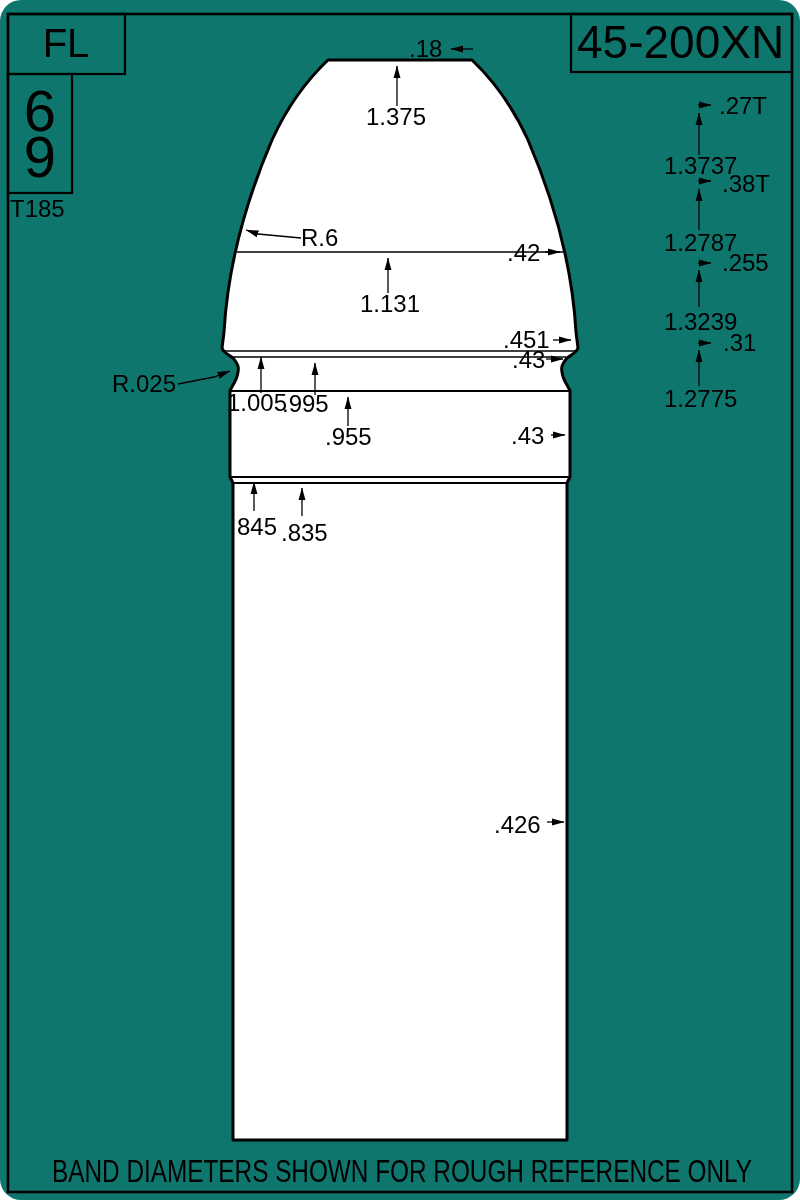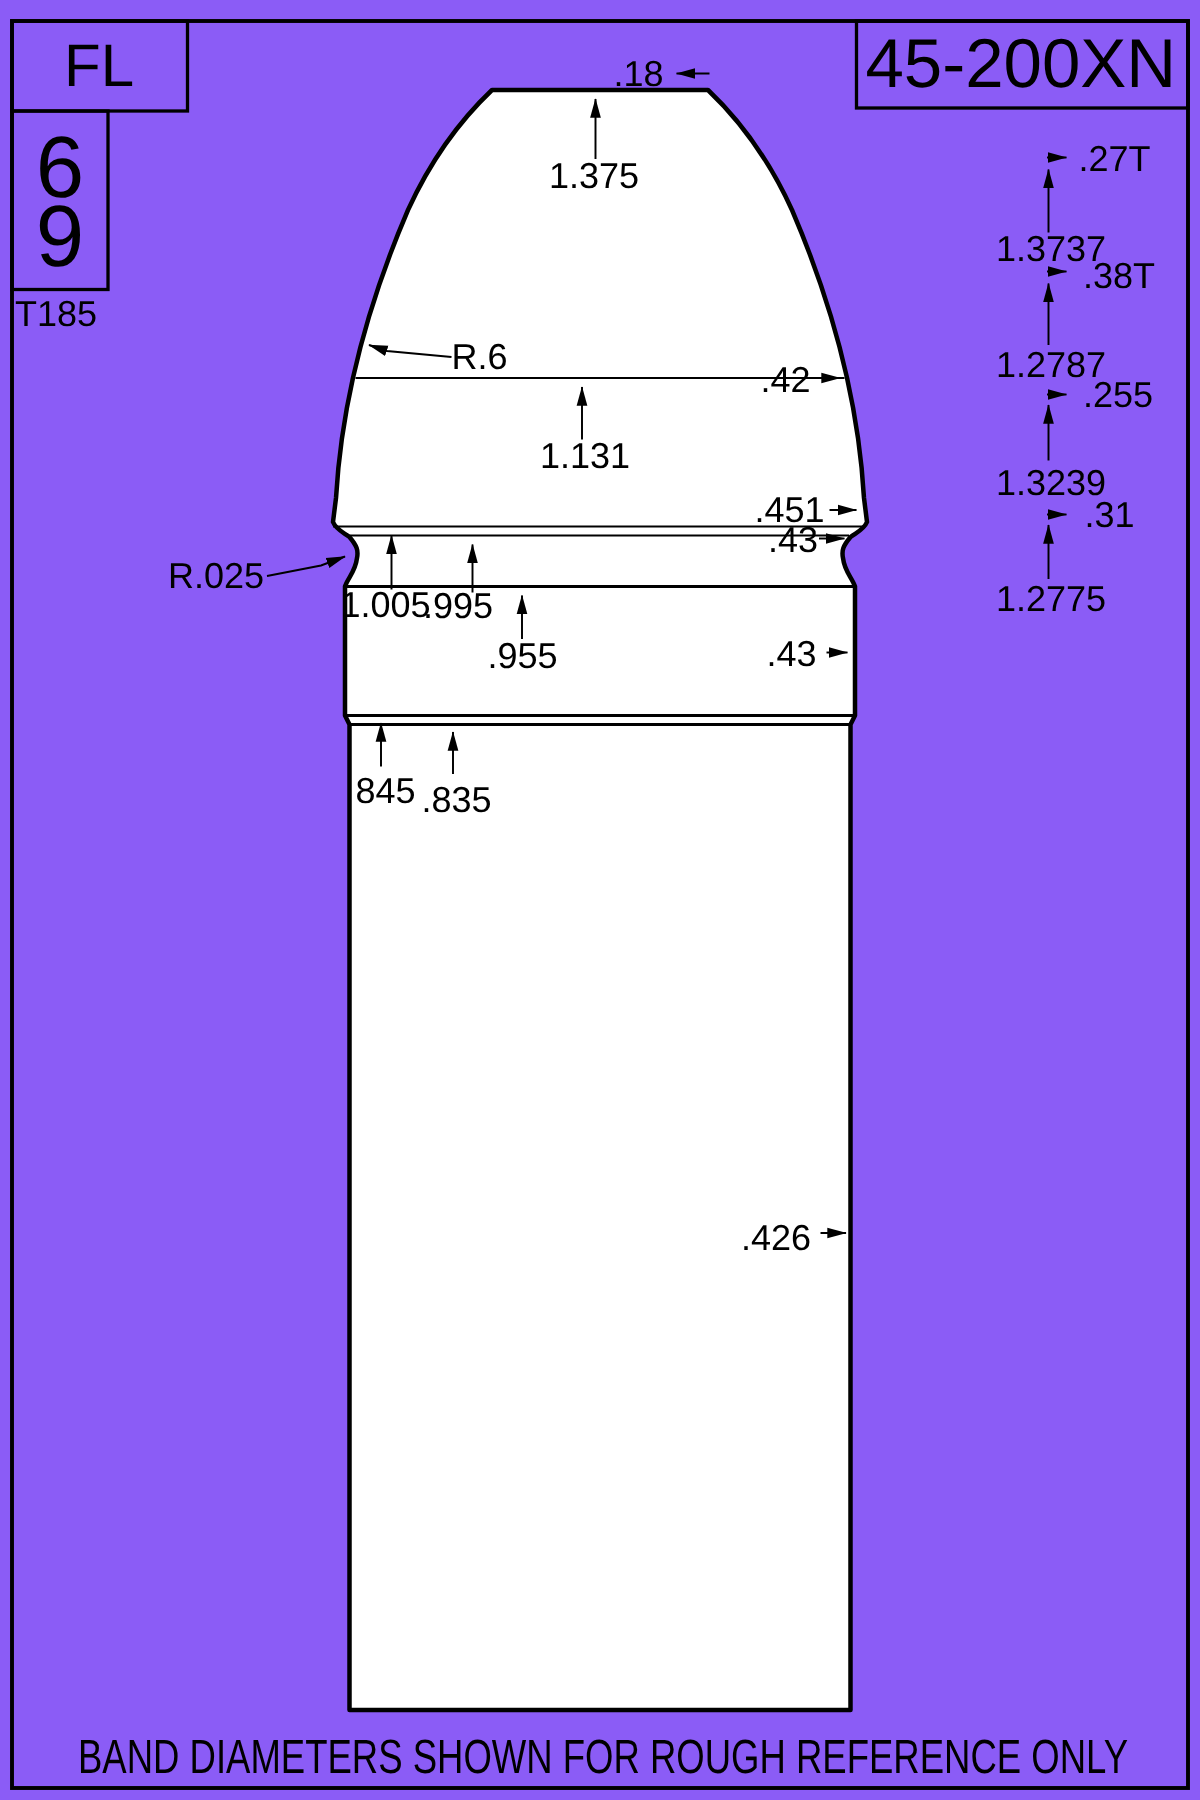--- a/index.html
+++ b/index.html
@@ -1,16 +1,16 @@
 <!DOCTYPE html>
 <html><head>
 <meta charset="utf-8">
 <style>
   html,body{margin:0;padding:0;background:#ffffff;}
-  .page{position:relative;width:800px;height:1200px;background:#8b5cf6;overflow:hidden;}
+  .page{position:relative;width:800px;height:1200px;background:#0f766e;overflow:hidden;border-radius:21px;}
   svg{display:block;}
   svg text{font-family:"Liberation Sans", sans-serif;fill:#000000;}
   .t-dim{font-size:24px;}
   .t-fl{font-size:40px;text-anchor:middle;}
   .t-digit{font-size:58px;text-anchor:middle;}
   .t-code{font-size:24px;}
   .t-part{font-size:46px;}
   .t-note{font-size:32px;text-anchor:middle;}
   .border{fill:none;stroke:#000;stroke-width:2.6;}
   .box{fill:none;stroke:#000;stroke-width:2.2;}

